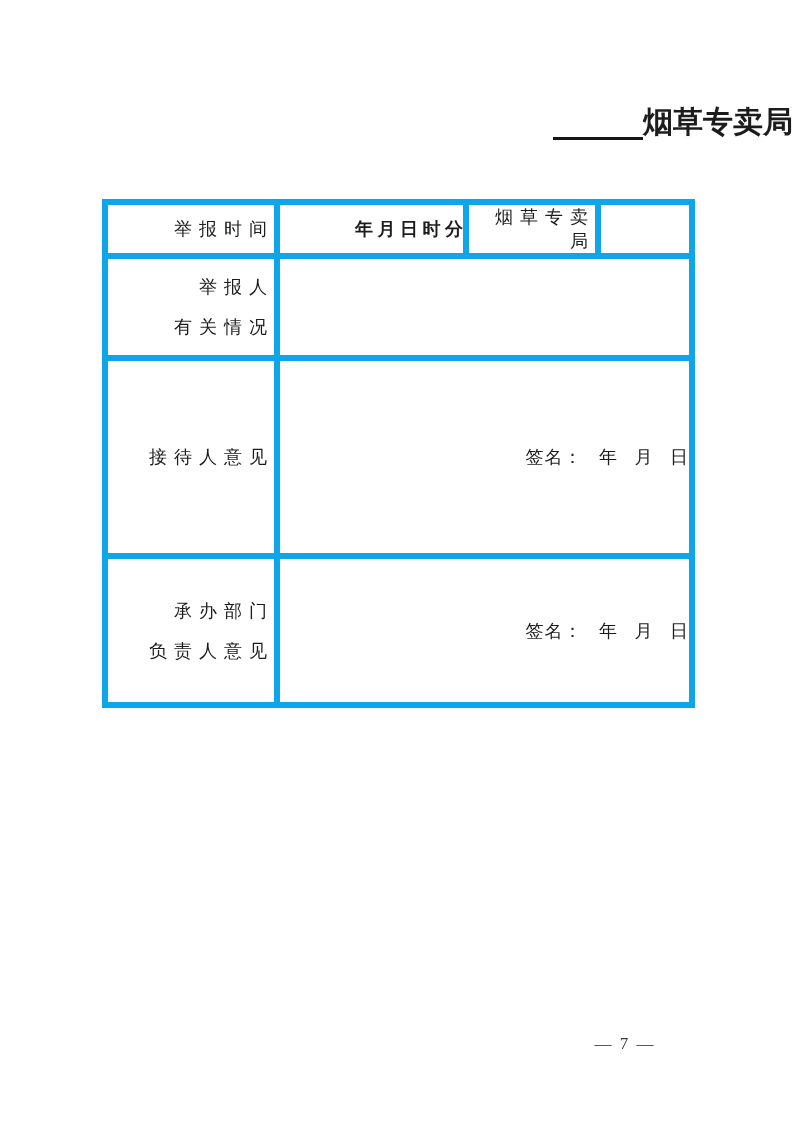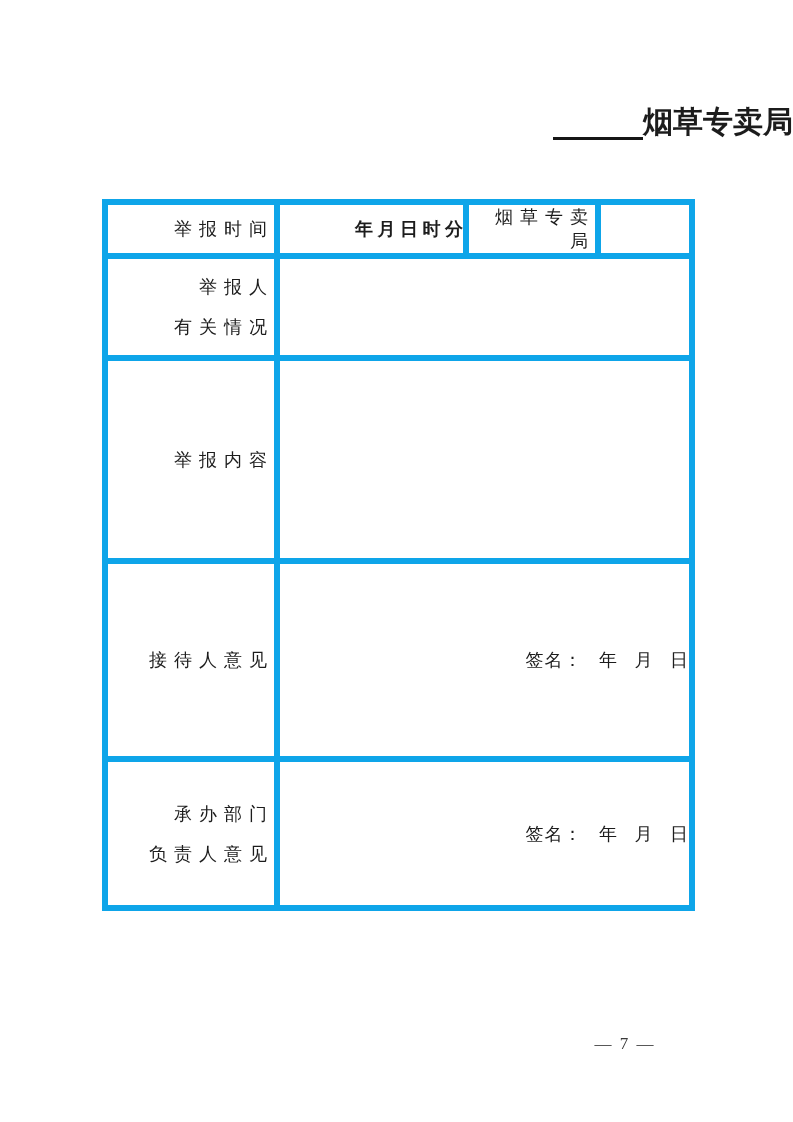--- a/index.html
+++ b/index.html
@@ -74,24 +74,20 @@
       </tr>
 
       <tr style="height:102px">
         <td class="label">
           <span class="lbl-line">举报人</span>
           <span class="lbl-line">有关情况</span>
         </td>
         <td colspan="3"></td>
       </tr>
 
-      <tr style="height:203px">
-        <td class="label">举报内容</td>
-        <td colspan="3"></td>
-      </tr>
 
       <tr style="height:198px">
         <td class="label">接待人意见</td>
         <td colspan="3" class="sign-cell">
           <span class="sign-line">签名：   年   月   日</span>
         </td>
       </tr>
 
       <tr style="height:149px">
         <td class="label">

